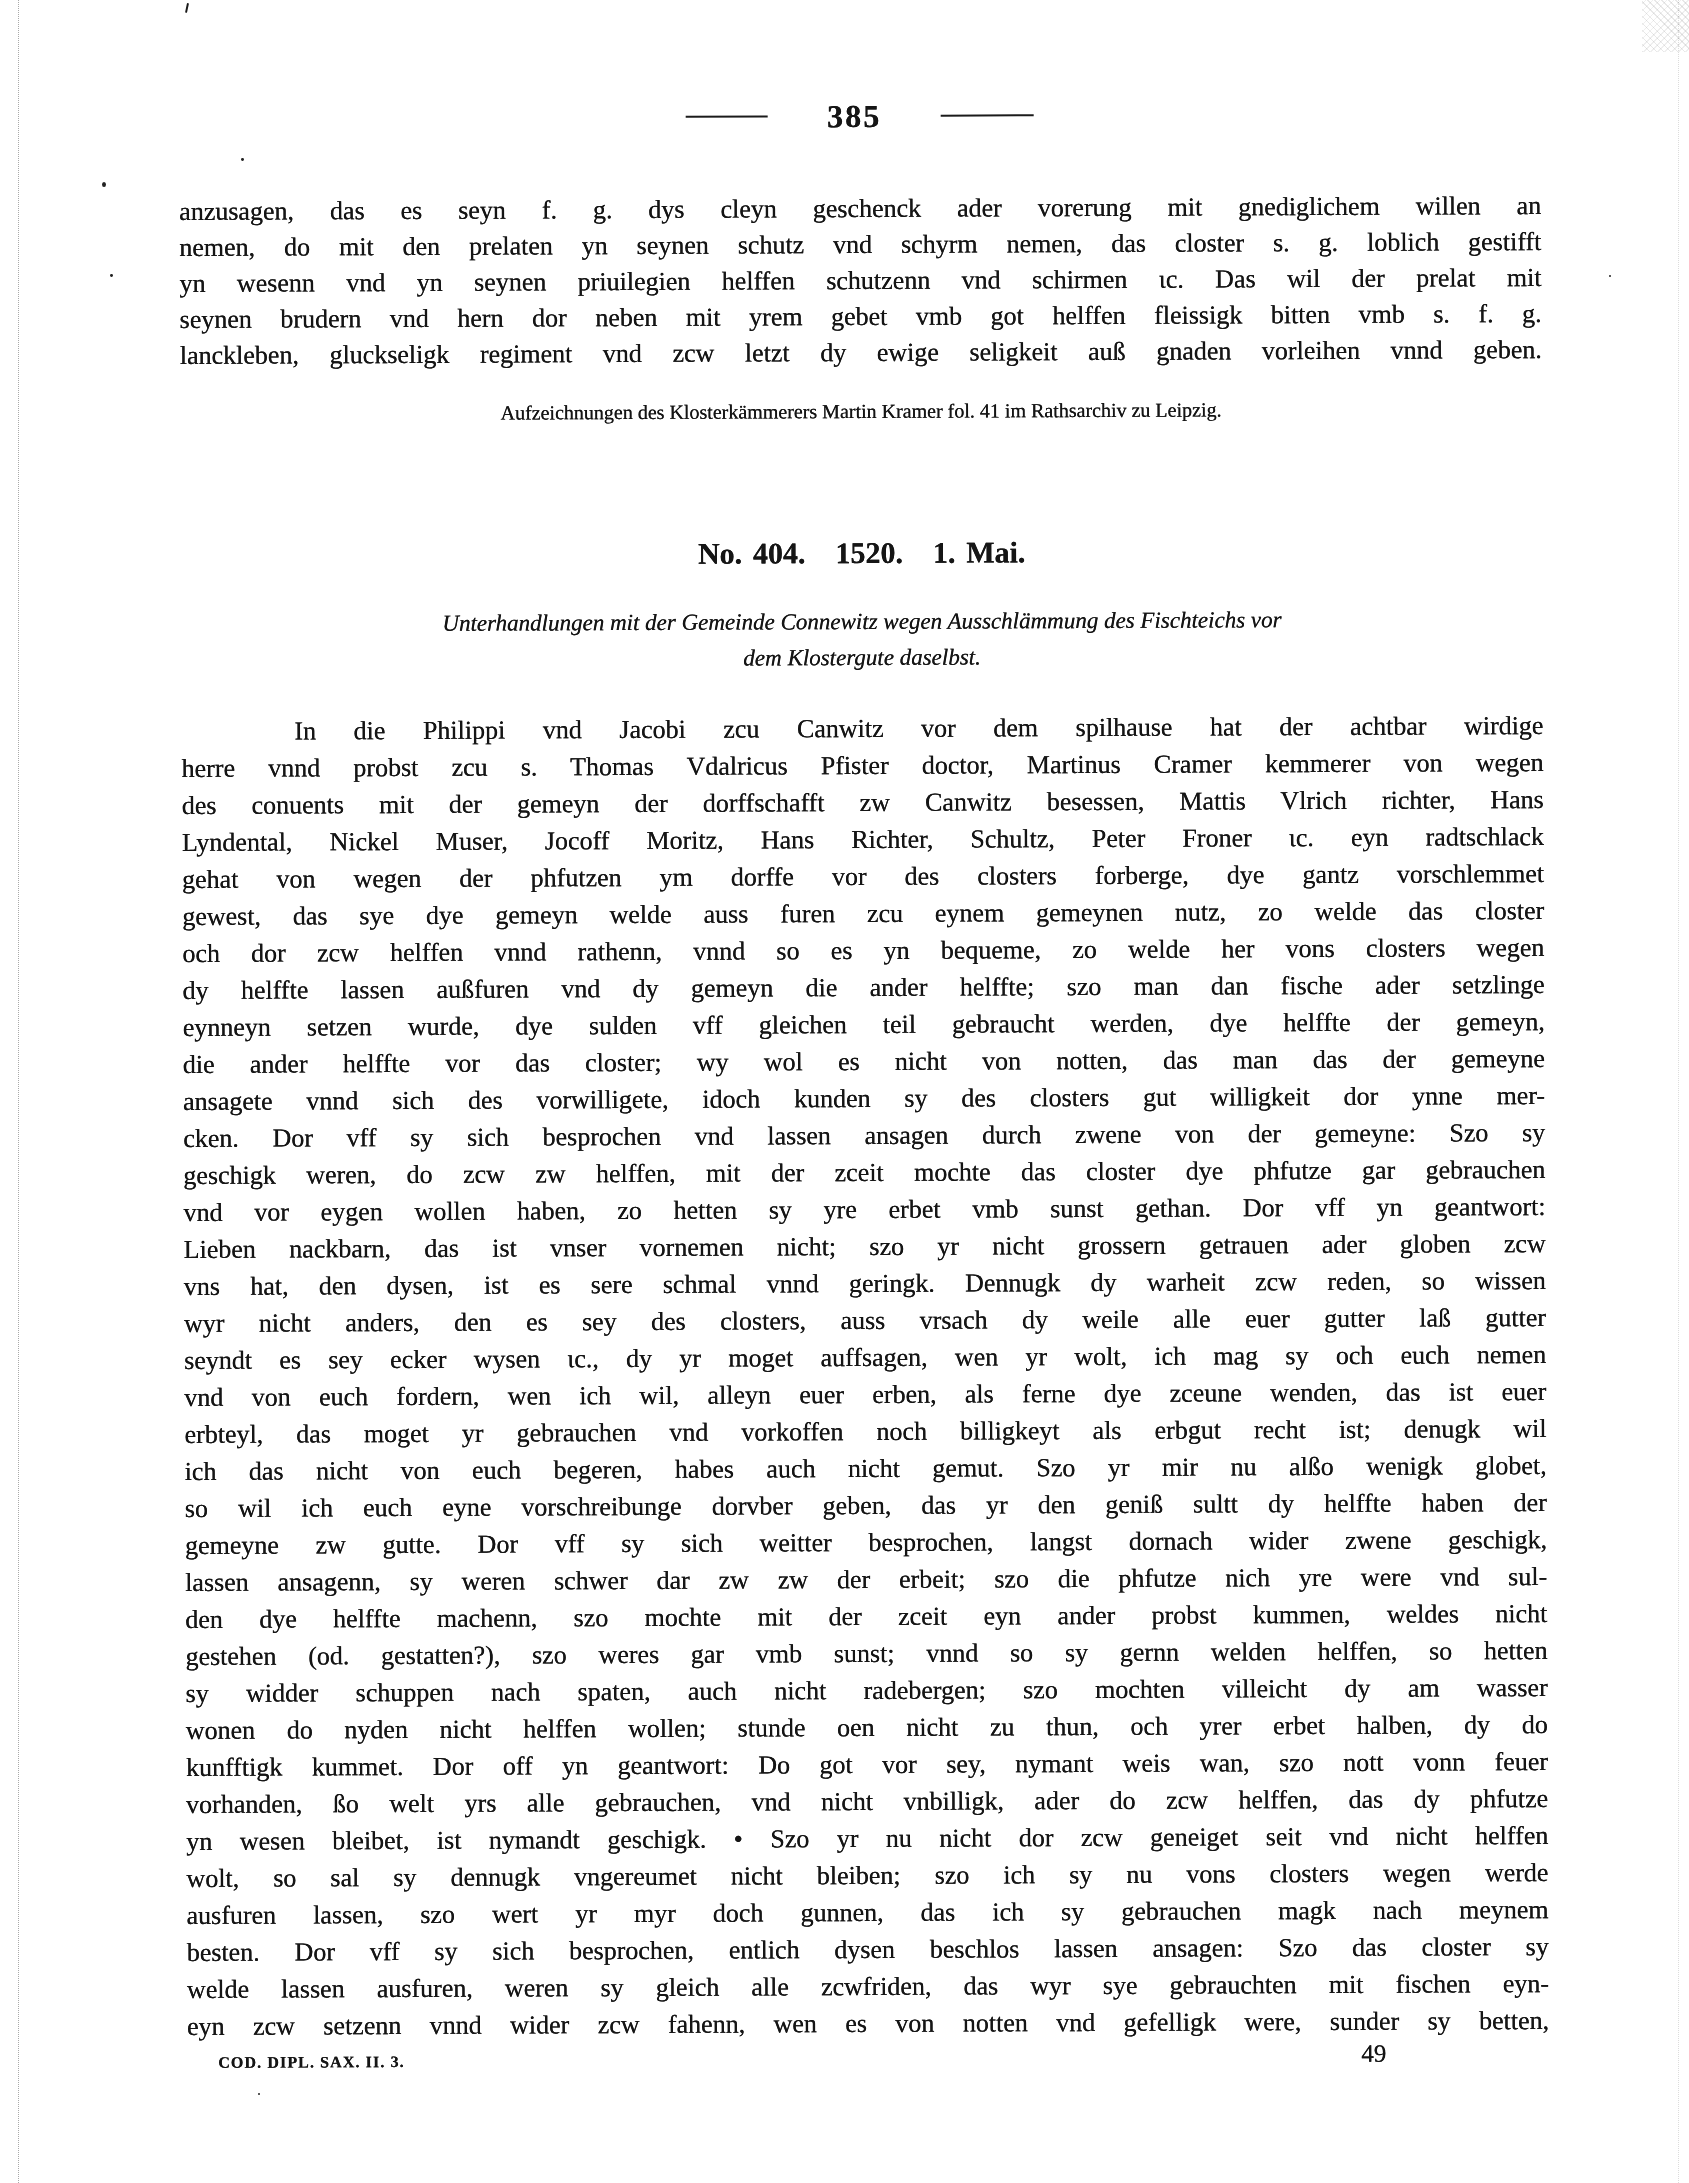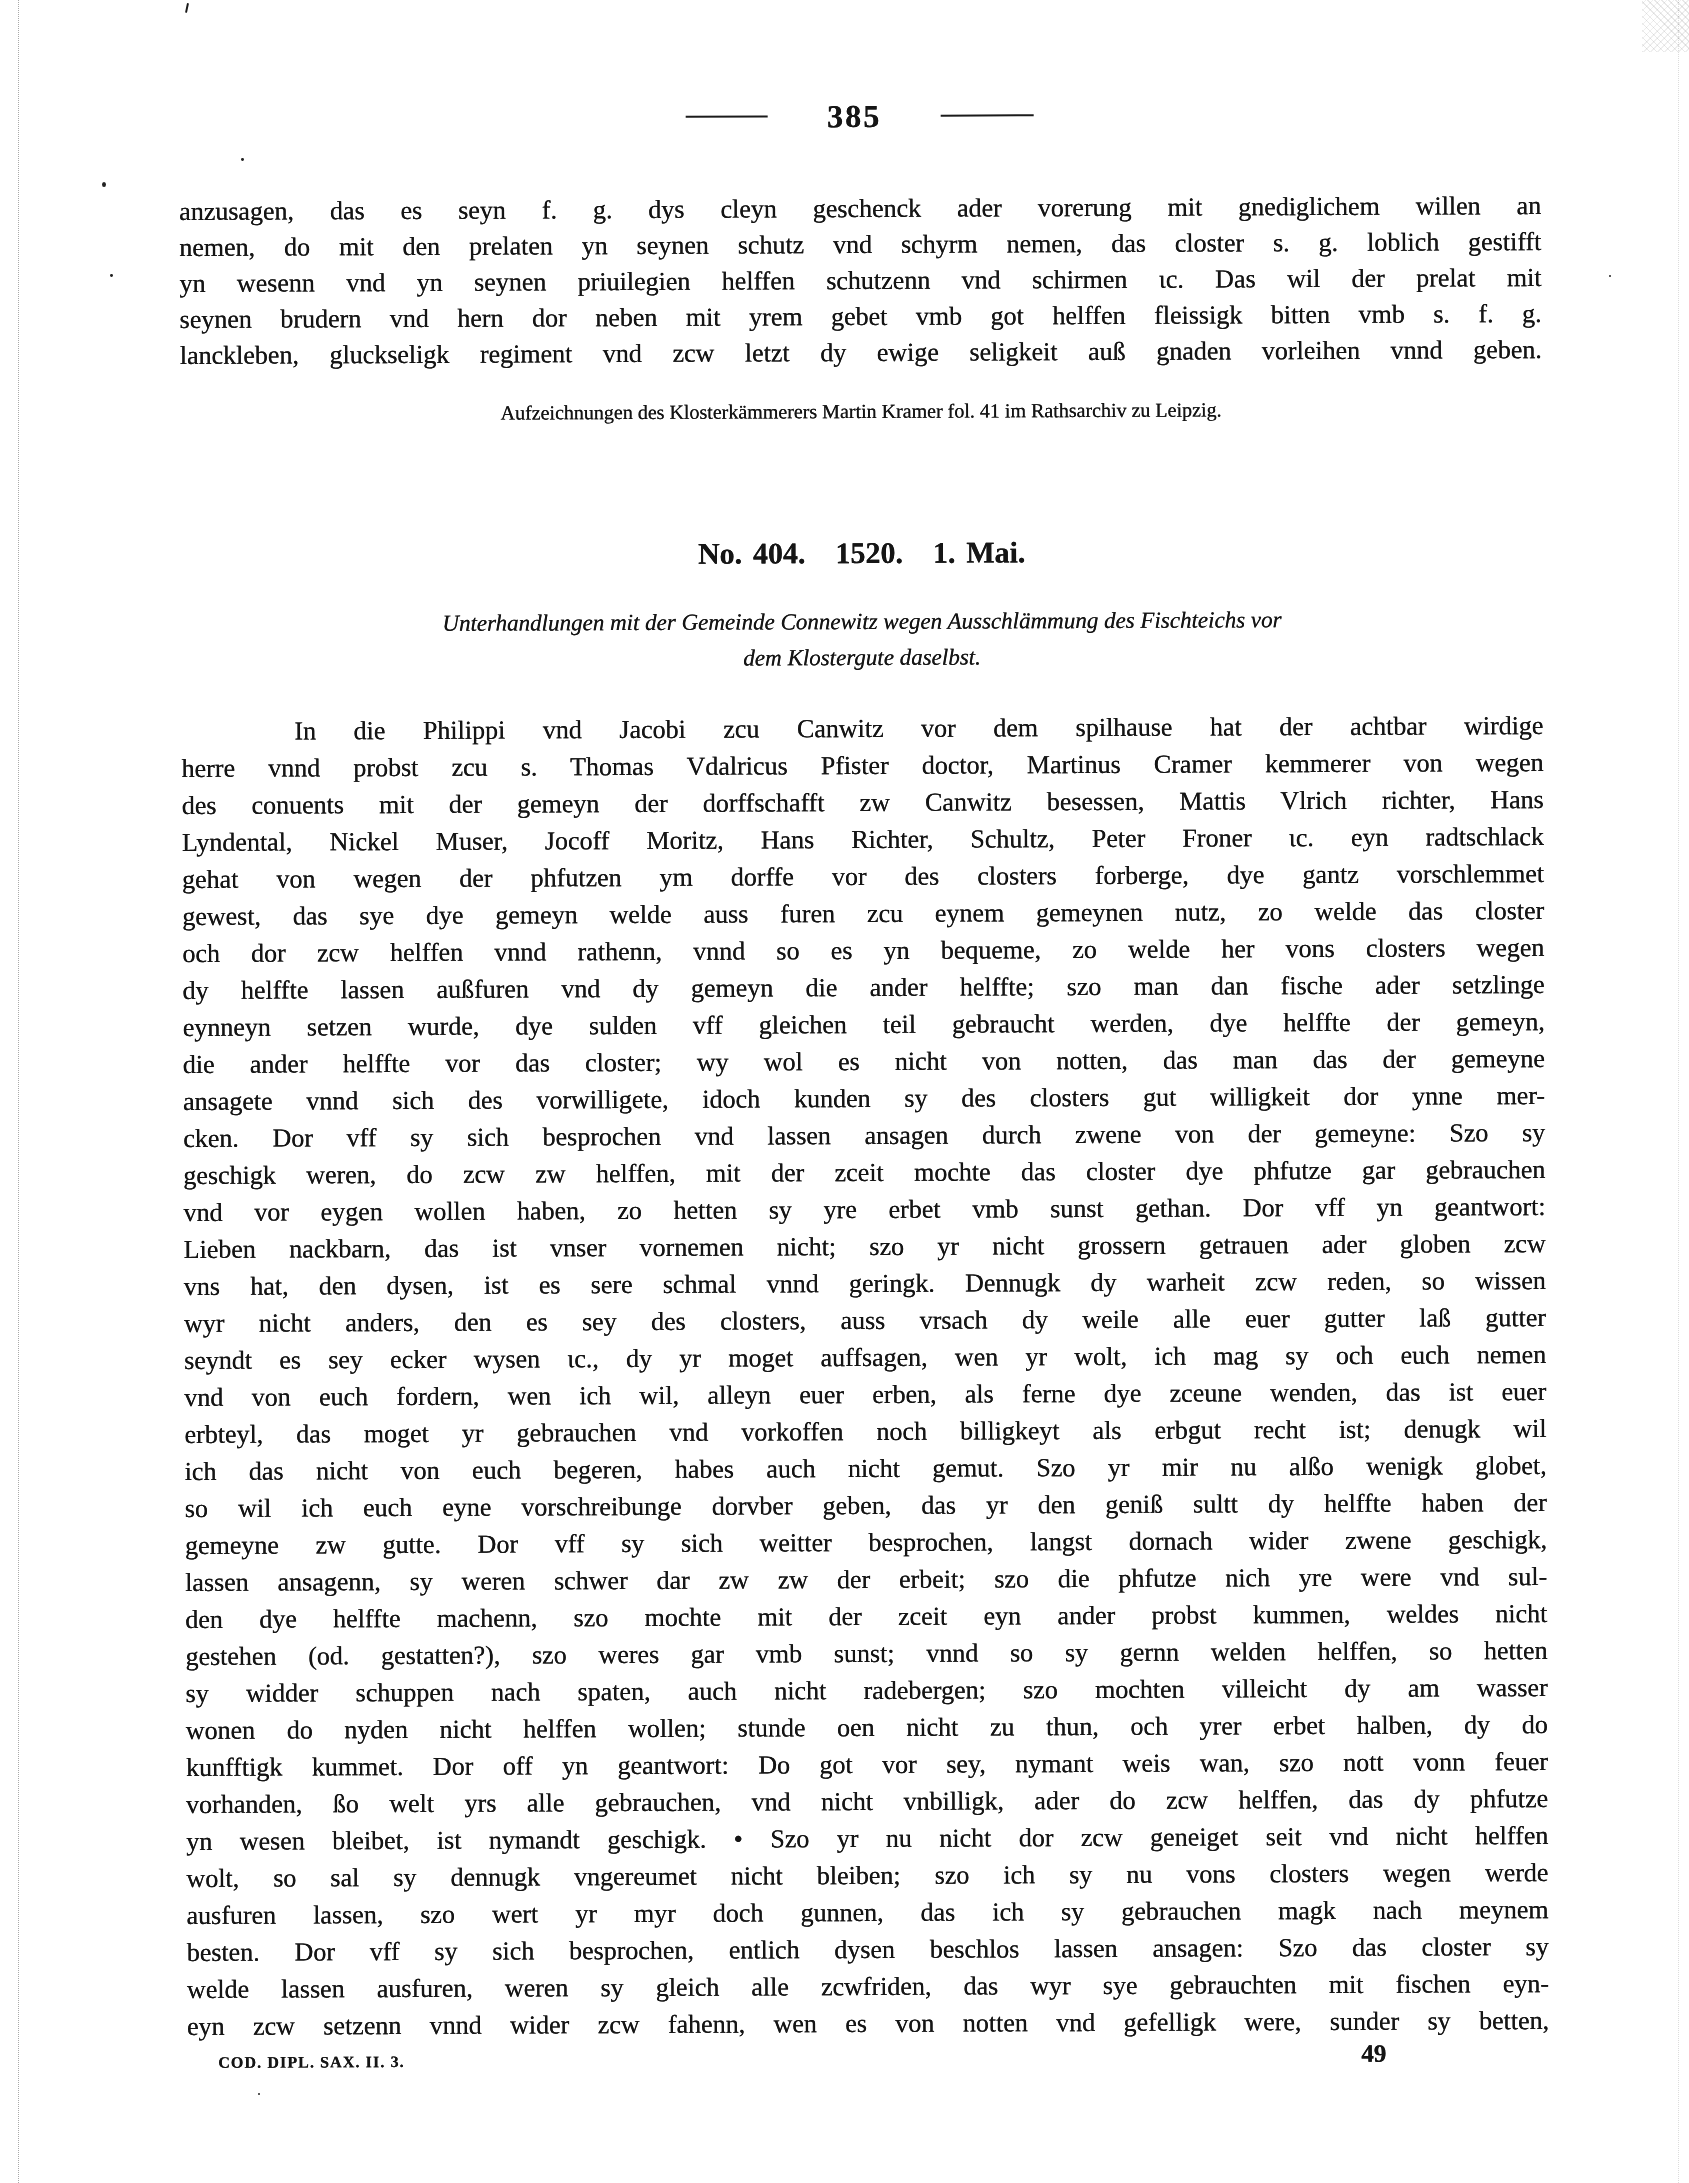--- a/index.html
+++ b/index.html
@@ -60,21 +60,21 @@
   }
 
   
   .footer-sig{
     position:absolute;top:2051px;left:213px;
     font-size:16px;font-weight:bold;letter-spacing:1.1px;
     text-shadow:0.2px 0 0 currentColor;
   }
   .footer-sheet{
     position:absolute;top:2042px;left:1356px;
-    font-size:25px;font-weight:bold;
+    font-size:25px;font-weight:normal;
     text-shadow:0.2px 0 0 currentColor;
     text-align:center;
   }
 
   
   .edge-line-left{
     position:absolute;left:17.6px;top:0;height:2183px;width:0;
     border-left:1.7px dotted rgba(40,40,40,.40);
   }
   .edge-line-right{

